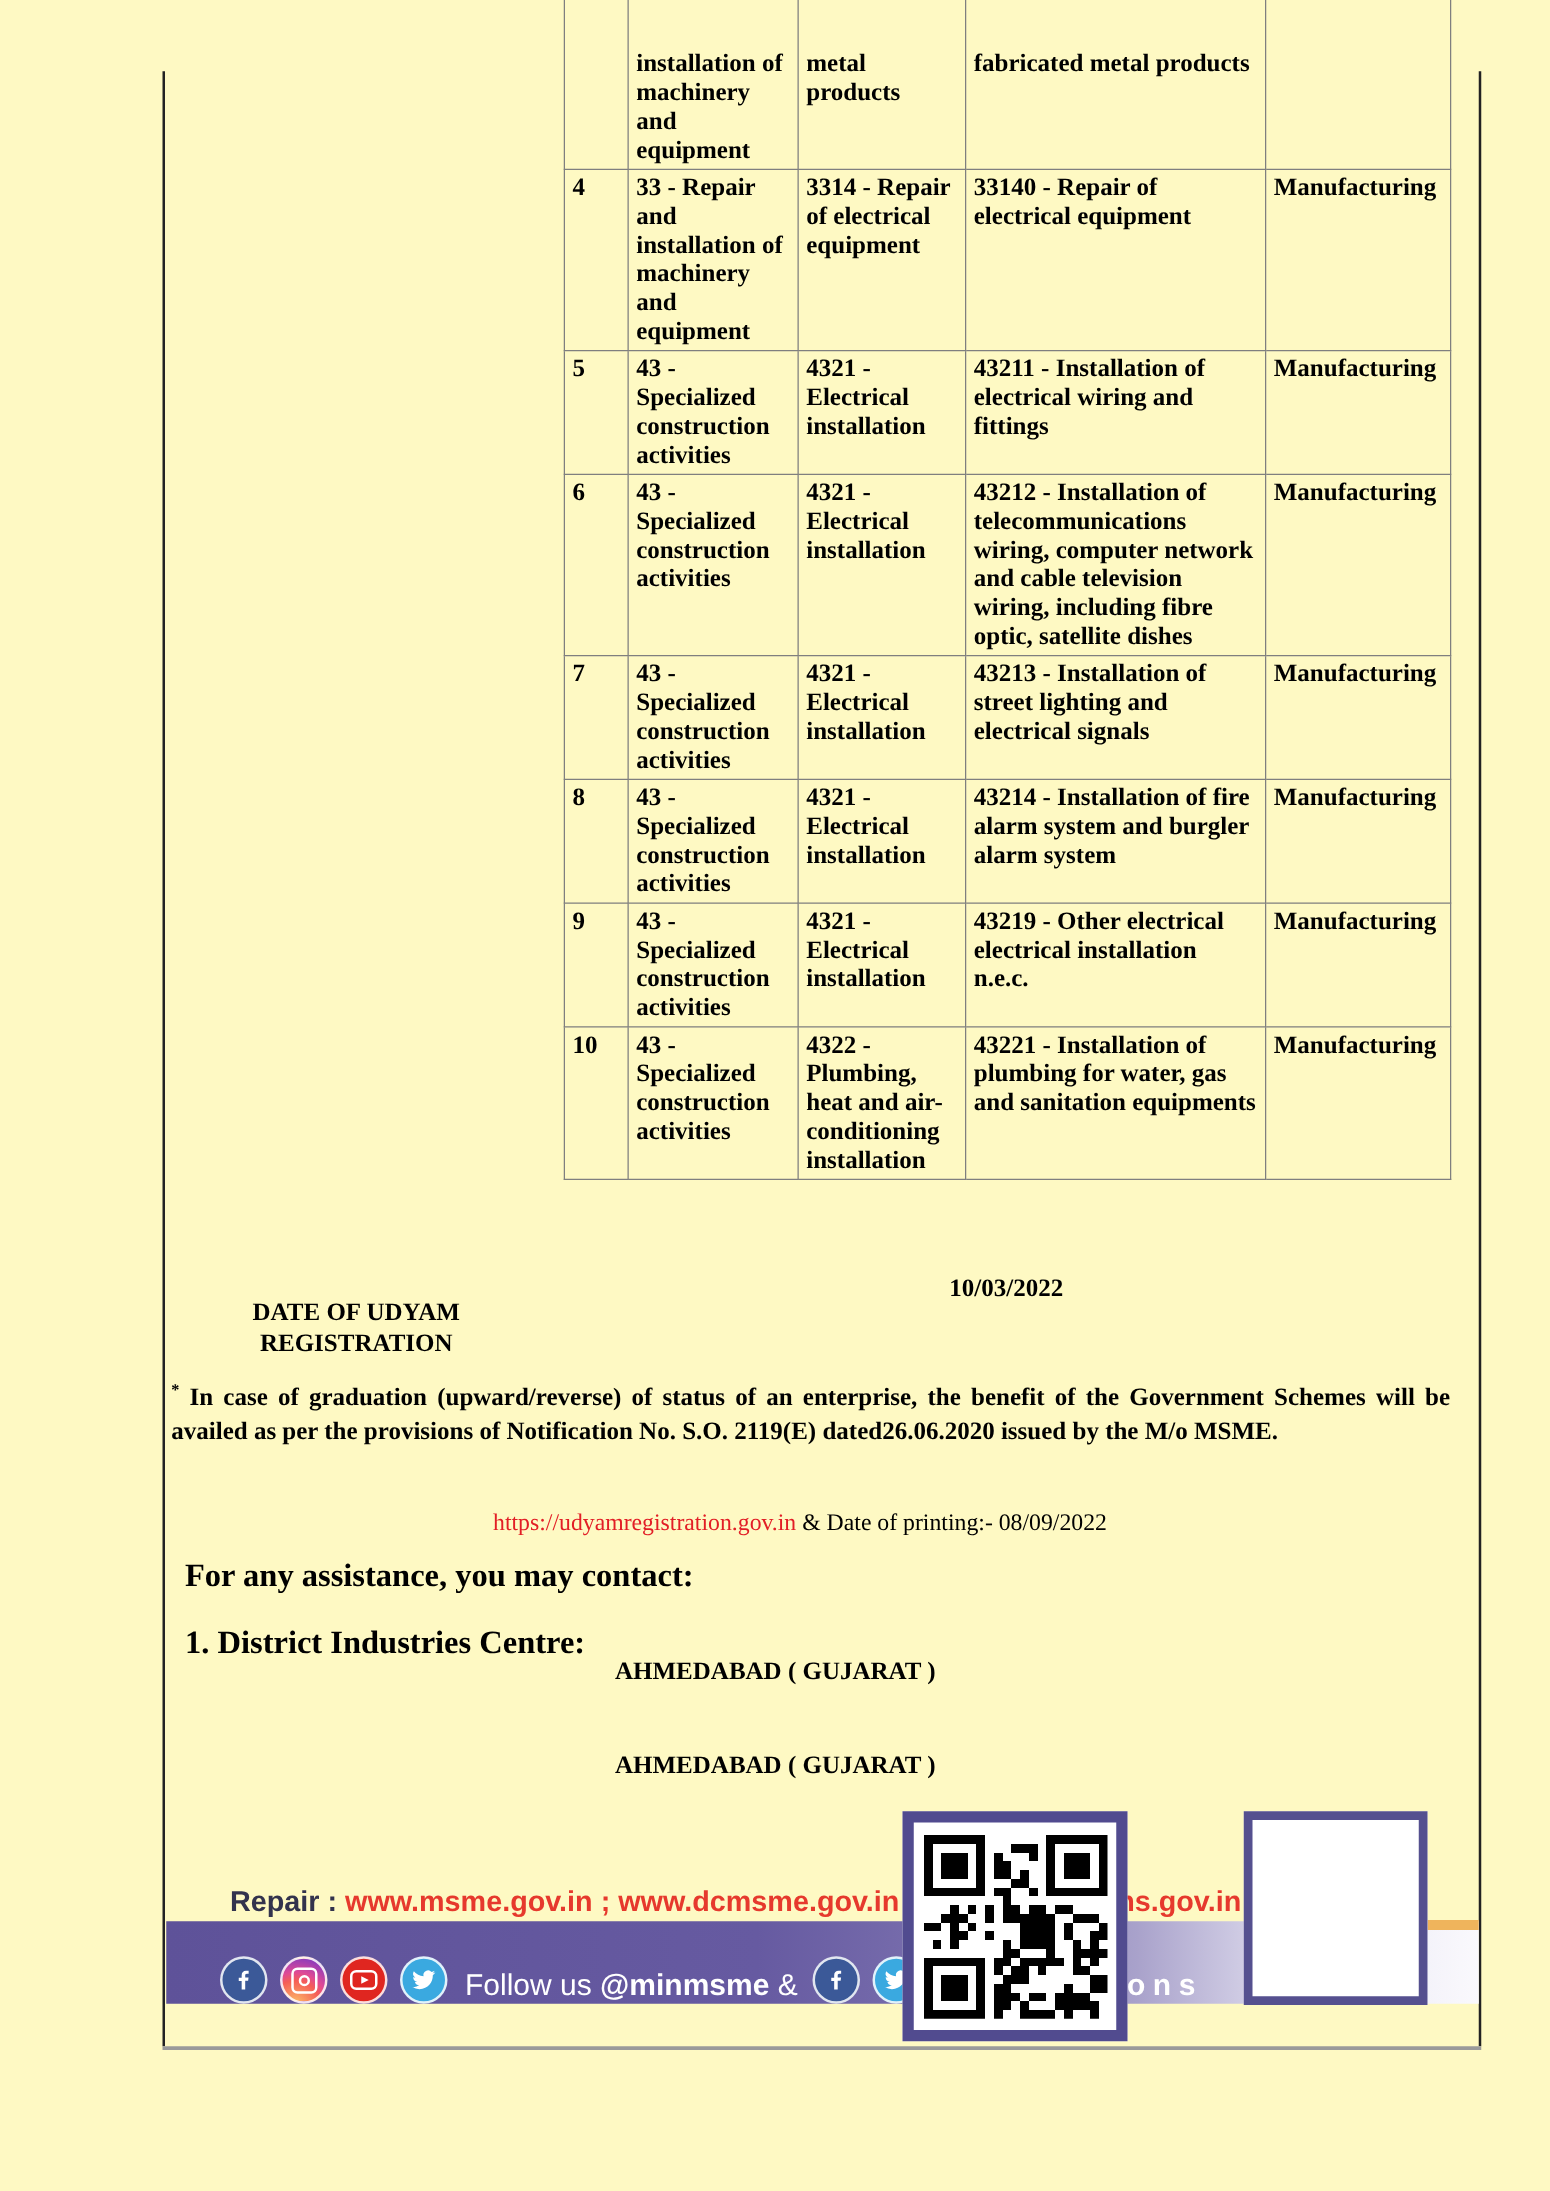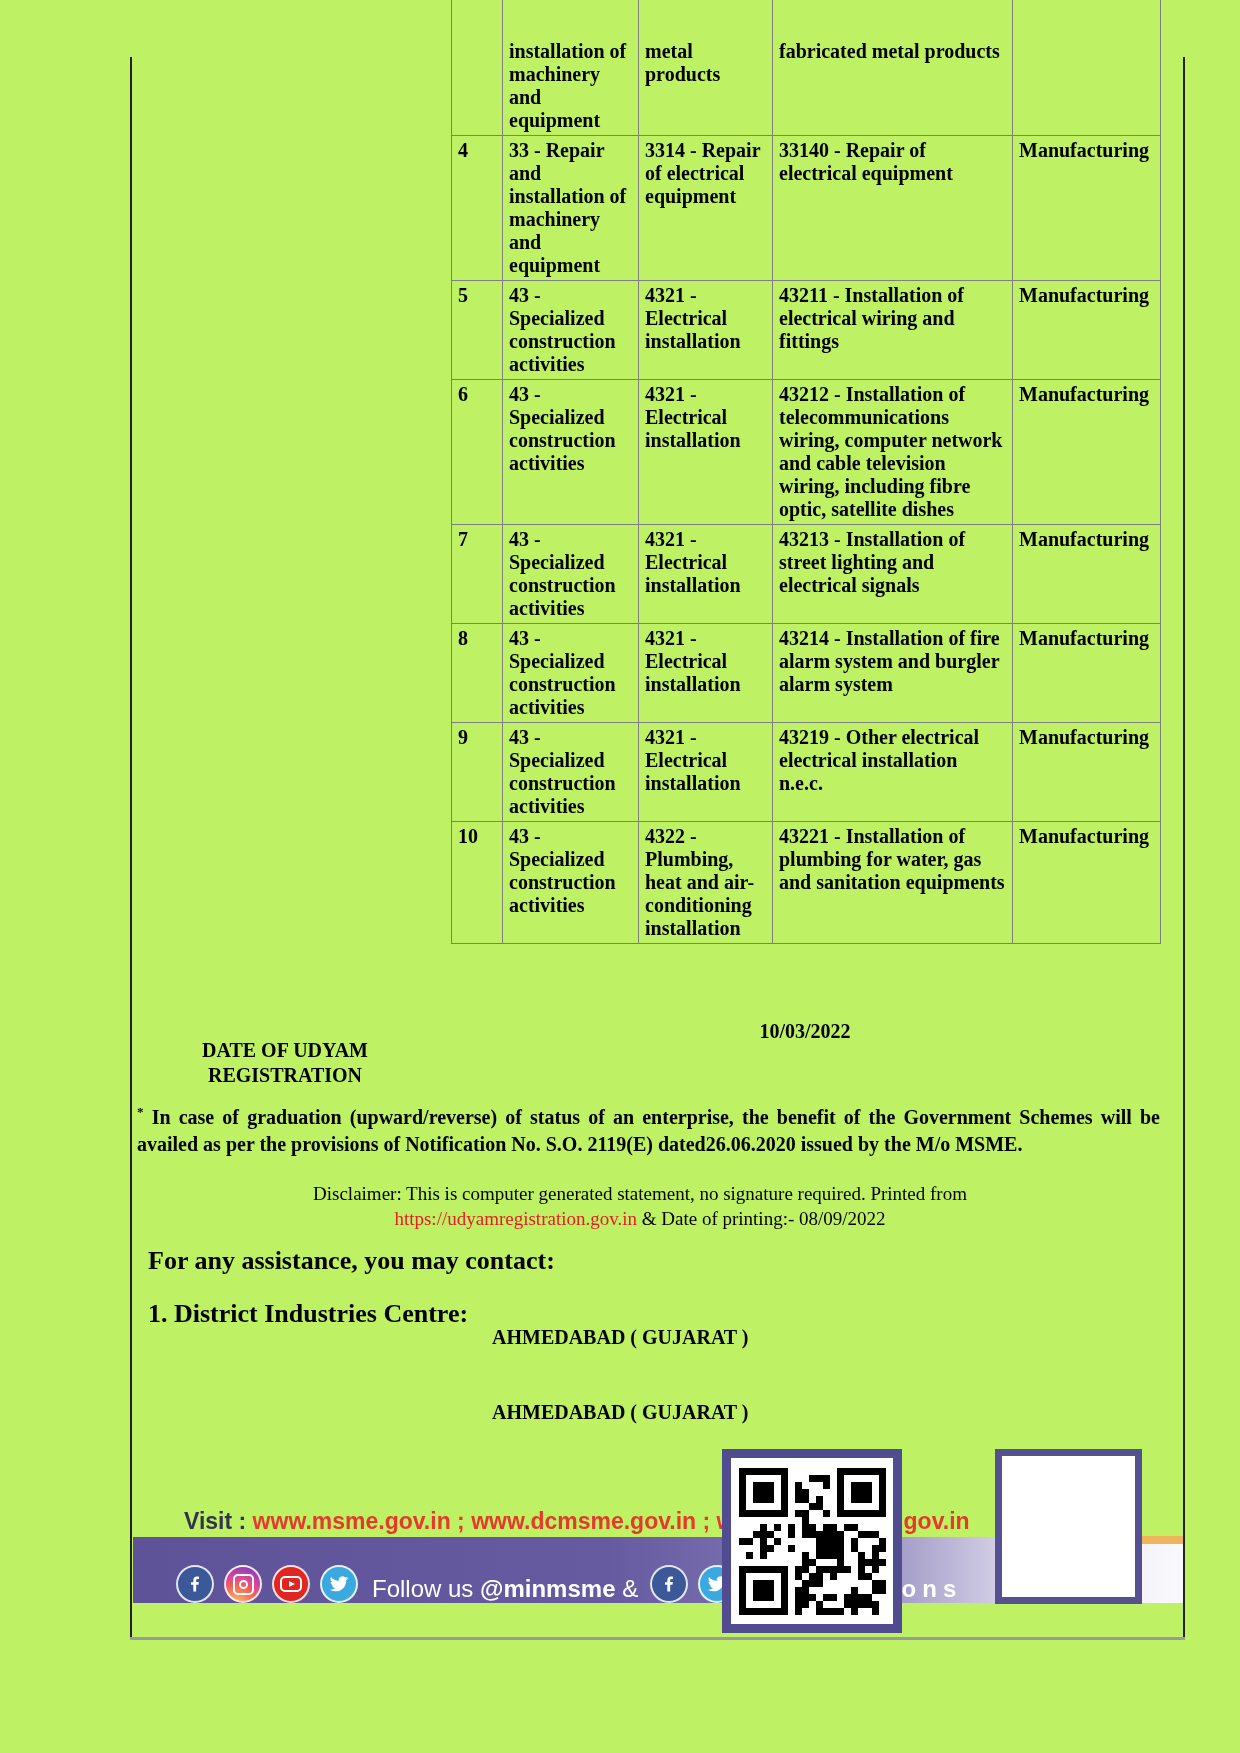--- a/index.html
+++ b/index.html
@@ -1,16 +1,16 @@
 <!DOCTYPE html>
 <html><head>
 <meta charset="utf-8">
 <style>
   html,body{margin:0;padding:0;background:#ffffff;}
-  .canvas{position:relative;width:1240px;height:1753px;background:#bef264;overflow:hidden;
+  .canvas{position:relative;width:1240px;height:1753px;background:#fef9c3;overflow:hidden;
           font-family:"Liberation Serif","DejaVu Serif",serif;color:#000;}
 
   
   .pb-left{position:absolute;left:130px;top:57px;width:2px;height:1580px;background:#222;}
   .pb-right{position:absolute;left:1183px;top:57px;width:2px;height:1580px;background:#222;}
   .pb-bottom{position:absolute;left:130px;top:1637px;width:1055px;height:3px;background:#9a9a9a;}
 
   
   .nic-table{position:absolute;left:451px;top:0;width:709px;border-collapse:collapse;
              font-size:20px;font-weight:bold;line-height:23px;table-layout:fixed;}
@@ -156,33 +156,33 @@
   </div>
   <div class="date-value">10/03/2022</div>
 
   <div class="footnote">
     <sup>*</sup>
     <span>In case of graduation (upward/reverse) of status of an enterprise, the benefit of the Government Schemes will be availed as per the provisions of Notification No. S.O. 2119(E) dated</span><span class="fn-date">26.06.2020</span>
     <span>issued by the M/o MSME.</span>
   </div>
 
   <div class="disclaimer">
-    <span>Disclaimer: This is computer generated statement, no signature required. Printed from</span><br>
+    <br>
     <a href="#">https://udyamregistration.gov.in</a><span> &amp; Date of printing:- 08/09/2022</span>
   </div>
 
   <div class="assist-heading">For any assistance, you may contact:</div>
 
   <div class="contact1-label">1. District Industries Centre:</div>
   <div class="contact1-value">AHMEDABAD ( GUJARAT )</div>
 
   <div class="contact2-value">AHMEDABAD ( GUJARAT )</div>
 
   <div class="visit-line">
-    <span class="visit-label">Visit : </span><a href="#">www.msme.gov.in</a><span class="visit-sep"> ; </span><a href="#">www.dcmsme.gov.in</a><span class="visit-sep"> ; </span><a href="#">www.champions.gov.in</a>
+    <span class="visit-label">Repair : </span><a href="#">www.msme.gov.in</a><span class="visit-sep"> ; </span><a href="#">www.dcmsme.gov.in</a><span class="visit-sep"> ; </span><a href="#">www.champions.gov.in</a>
   </div>
 
   <div class="social-bar">
     <div class="icon-row">
       <span class="circle fb">
         <svg width="20" height="20" viewBox="0 0 24 24">
             <path fill="#fff" d="M13.4 21v-8.2h2.8l.4-3.2h-3.2V7.6c0-.9.3-1.6 1.6-1.6h1.7V3.2c-.3 0-1.3-.1-2.5-.1-2.5 0-4.2 1.5-4.2 4.3v2.4H7.2v3.2H10V21h3.4z"></path>
           </svg>
       </span>
       <span class="circle ig">

